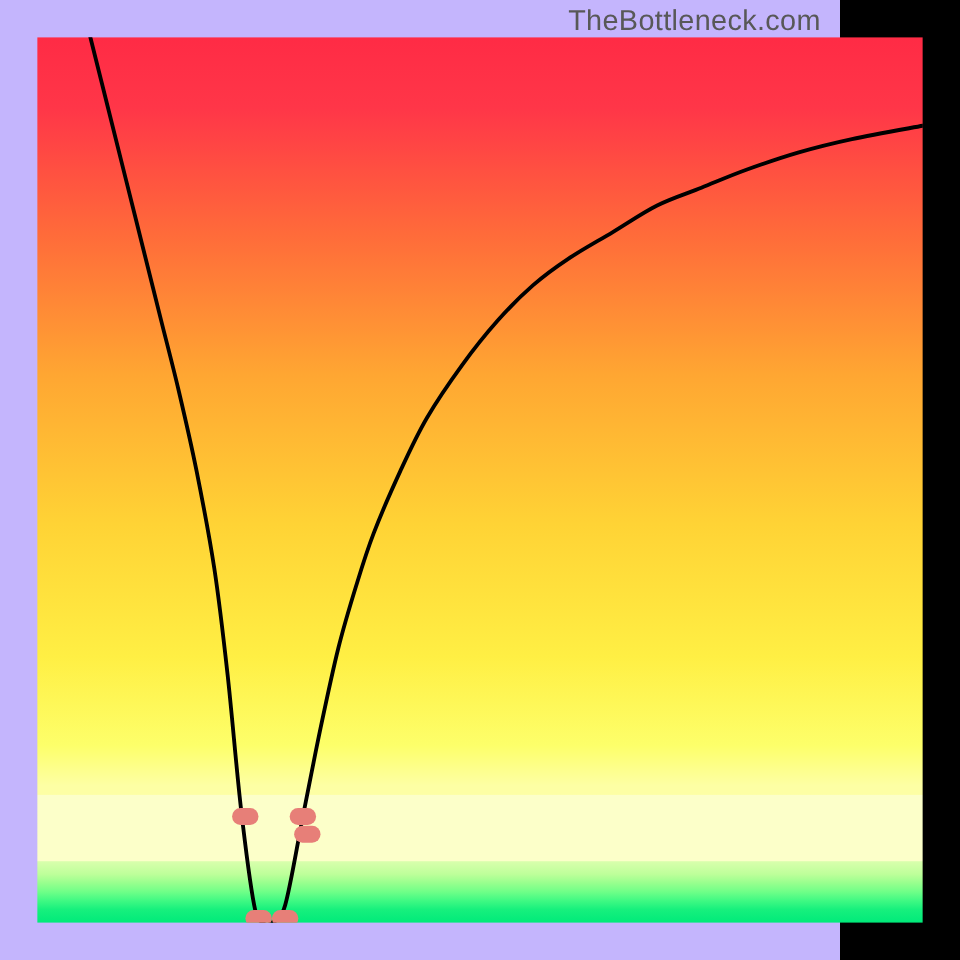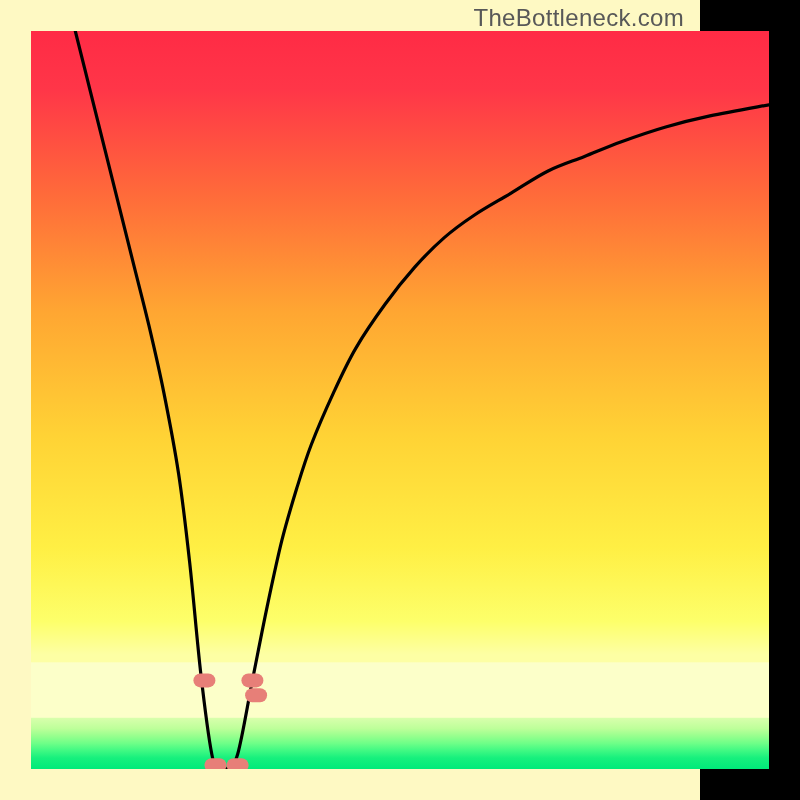--- a/index.html
+++ b/index.html
@@ -10,21 +10,21 @@
     overflow: hidden;
     background: #000;
     font-family: Arial, Helvetica, sans-serif;
   }
   .frame {
     position: absolute;
     top: 0;
     left: 0;
     width: 700px;
     height: 800px;
-    background: #fef9c3;
+    background: #c4b5fd;
     text-align: center;
   }
   .plot {
     position: absolute;
     top: 31px;
     left: 31px;
     width: 738px;
     height: 738px;
     
   }

